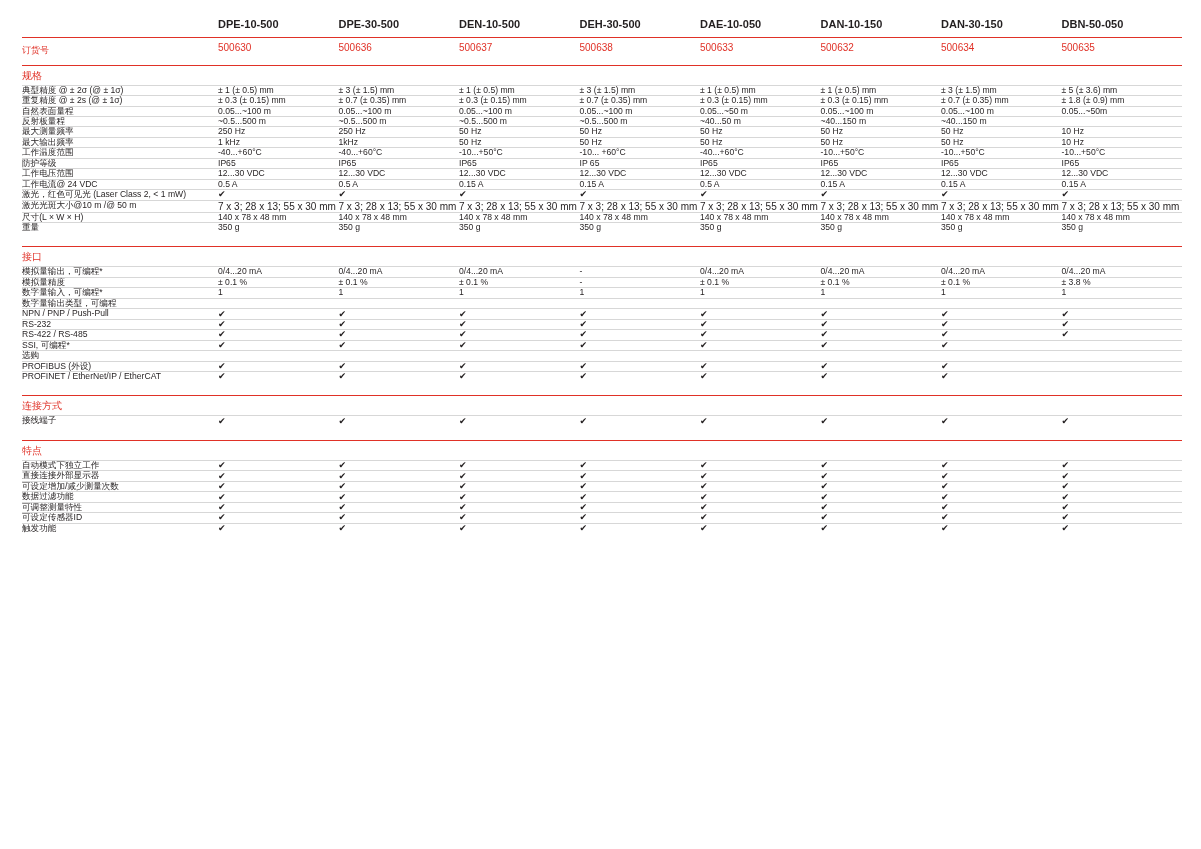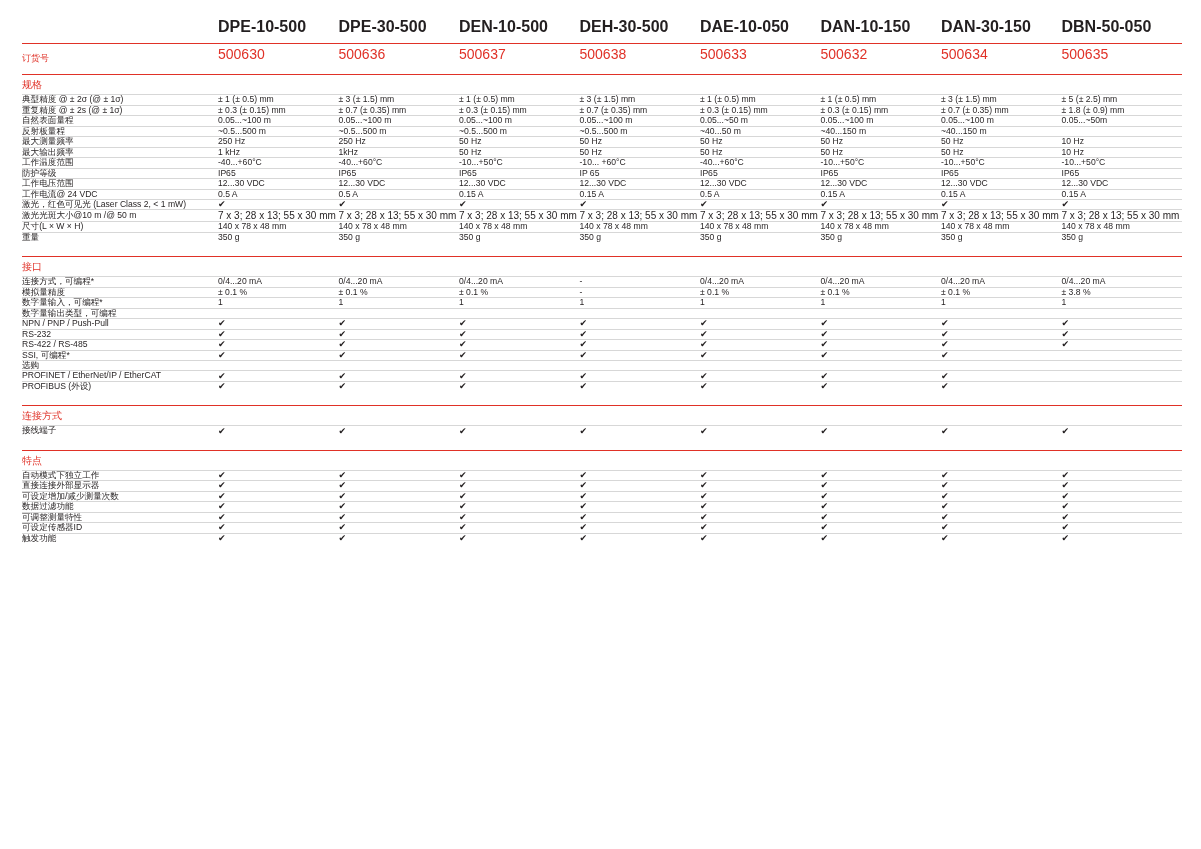--- a/index.html
+++ b/index.html
@@ -45,21 +45,21 @@
     padding: 3.1px 2px 3.1px 0px;
     white-space: nowrap;
   }
   .val {
     padding: 3.1px 6px 3.1px 0px;
     white-space: nowrap;
   }
 
   
   tr.headrow th {
-    font-size: 16px;
+    font-size: 11px;
     font-weight: bold;
     color: #231f20;
     padding: 0 6px 7px 0;
     vertical-align: bottom;
   }
   tr.headrow th.blank { border: 0; }
 
   
   .rule-red > td, .rule-red > th {
     border-top: 1.1px solid #e03127;
@@ -71,21 +71,21 @@
   
   .ordernum .lbl {
     color: #e03127;
     font-weight: normal;
     font-size: 9px;
     padding-top: 3.5px;
     padding-bottom: 3.5px;
   }
   .ordernum .val {
     color: #e03127;
-    font-size: 14px;
+    font-size: 10px;
     padding-top: 3.5px;
     padding-bottom: 12px;
   }
 
   
   .section .lbl {
     color: #e03127;
     font-weight: normal;
     font-size: 10px;
     padding-top: 4px;
@@ -157,21 +157,21 @@
         </tr>
         <tr class="rule-grey">
           <td class="lbl">典型精度 @ ± 2σ (@ ± 1σ)</td>
           <td class="val">± 1 (± 0.5) mm</td>
           <td class="val">± 3 (± 1.5) mm</td>
           <td class="val">± 1 (± 0.5) mm</td>
           <td class="val">± 3 (± 1.5) mm</td>
           <td class="val">± 1 (± 0.5) mm</td>
           <td class="val">± 1 (± 0.5) mm</td>
           <td class="val">± 3 (± 1.5) mm</td>
-          <td class="val">± 5 (± 2.5) mm</td>
+          <td class="val">± 5 (± 3.6) mm</td>
         </tr>
         <tr class="rule-grey">
           <td class="lbl">重复精度 @ ± 2s (@ ± 1σ)</td>
           <td class="val">± 0.3 (± 0.15) mm</td>
           <td class="val">± 0.7 (± 0.35) mm</td>
           <td class="val">± 0.3 (± 0.15) mm</td>
           <td class="val">± 0.7 (± 0.35) mm</td>
           <td class="val">± 0.3 (± 0.15) mm</td>
           <td class="val">± 0.3 (± 0.15) mm</td>
           <td class="val">± 0.7 (± 0.35) mm</td>
@@ -317,21 +317,21 @@
           <td class="val"></td>
           <td class="val"></td>
           <td class="val"></td>
           <td class="val"></td>
           <td class="val"></td>
           <td class="val"></td>
           <td class="val"></td>
           <td class="val"></td>
         </tr>
         <tr class="rule-grey">
-          <td class="lbl">连接方式，可编程*</td>
+          <td class="lbl">模拟量输出，可编程*</td>
           <td class="val">0/4...20 mA</td>
           <td class="val">0/4...20 mA</td>
           <td class="val">0/4...20 mA</td>
           <td class="val">-</td>
           <td class="val">0/4...20 mA</td>
           <td class="val">0/4...20 mA</td>
           <td class="val">0/4...20 mA</td>
           <td class="val">0/4...20 mA</td>
         </tr>
         <tr class="rule-grey">
@@ -416,32 +416,32 @@
           <td class="val"></td>
           <td class="val"></td>
           <td class="val"></td>
           <td class="val"></td>
           <td class="val"></td>
           <td class="val"></td>
           <td class="val"></td>
           <td class="val"></td>
         </tr>
         <tr class="rule-grey">
+          <td class="lbl indent1">PROFIBUS (外设)</td>
+          <td class="val check">✔</td>
+          <td class="val check">✔</td>
+          <td class="val check">✔</td>
+          <td class="val check">✔</td>
+          <td class="val check">✔</td>
+          <td class="val check">✔</td>
+          <td class="val check">✔</td>
+          <td class="val check"></td>
+        </tr>
+        <tr class="rule-grey">
           <td class="lbl indent1">PROFINET / EtherNet/IP / EtherCAT</td>
-          <td class="val check">✔</td>
-          <td class="val check">✔</td>
-          <td class="val check">✔</td>
-          <td class="val check">✔</td>
-          <td class="val check">✔</td>
-          <td class="val check">✔</td>
-          <td class="val check">✔</td>
-          <td class="val check"></td>
-        </tr>
-        <tr class="rule-grey">
-          <td class="lbl indent1">PROFIBUS (外设)</td>
           <td class="val check">✔</td>
           <td class="val check">✔</td>
           <td class="val check">✔</td>
           <td class="val check">✔</td>
           <td class="val check">✔</td>
           <td class="val check">✔</td>
           <td class="val check">✔</td>
           <td class="val check"></td>
         </tr>
         <tr class="spacer">

